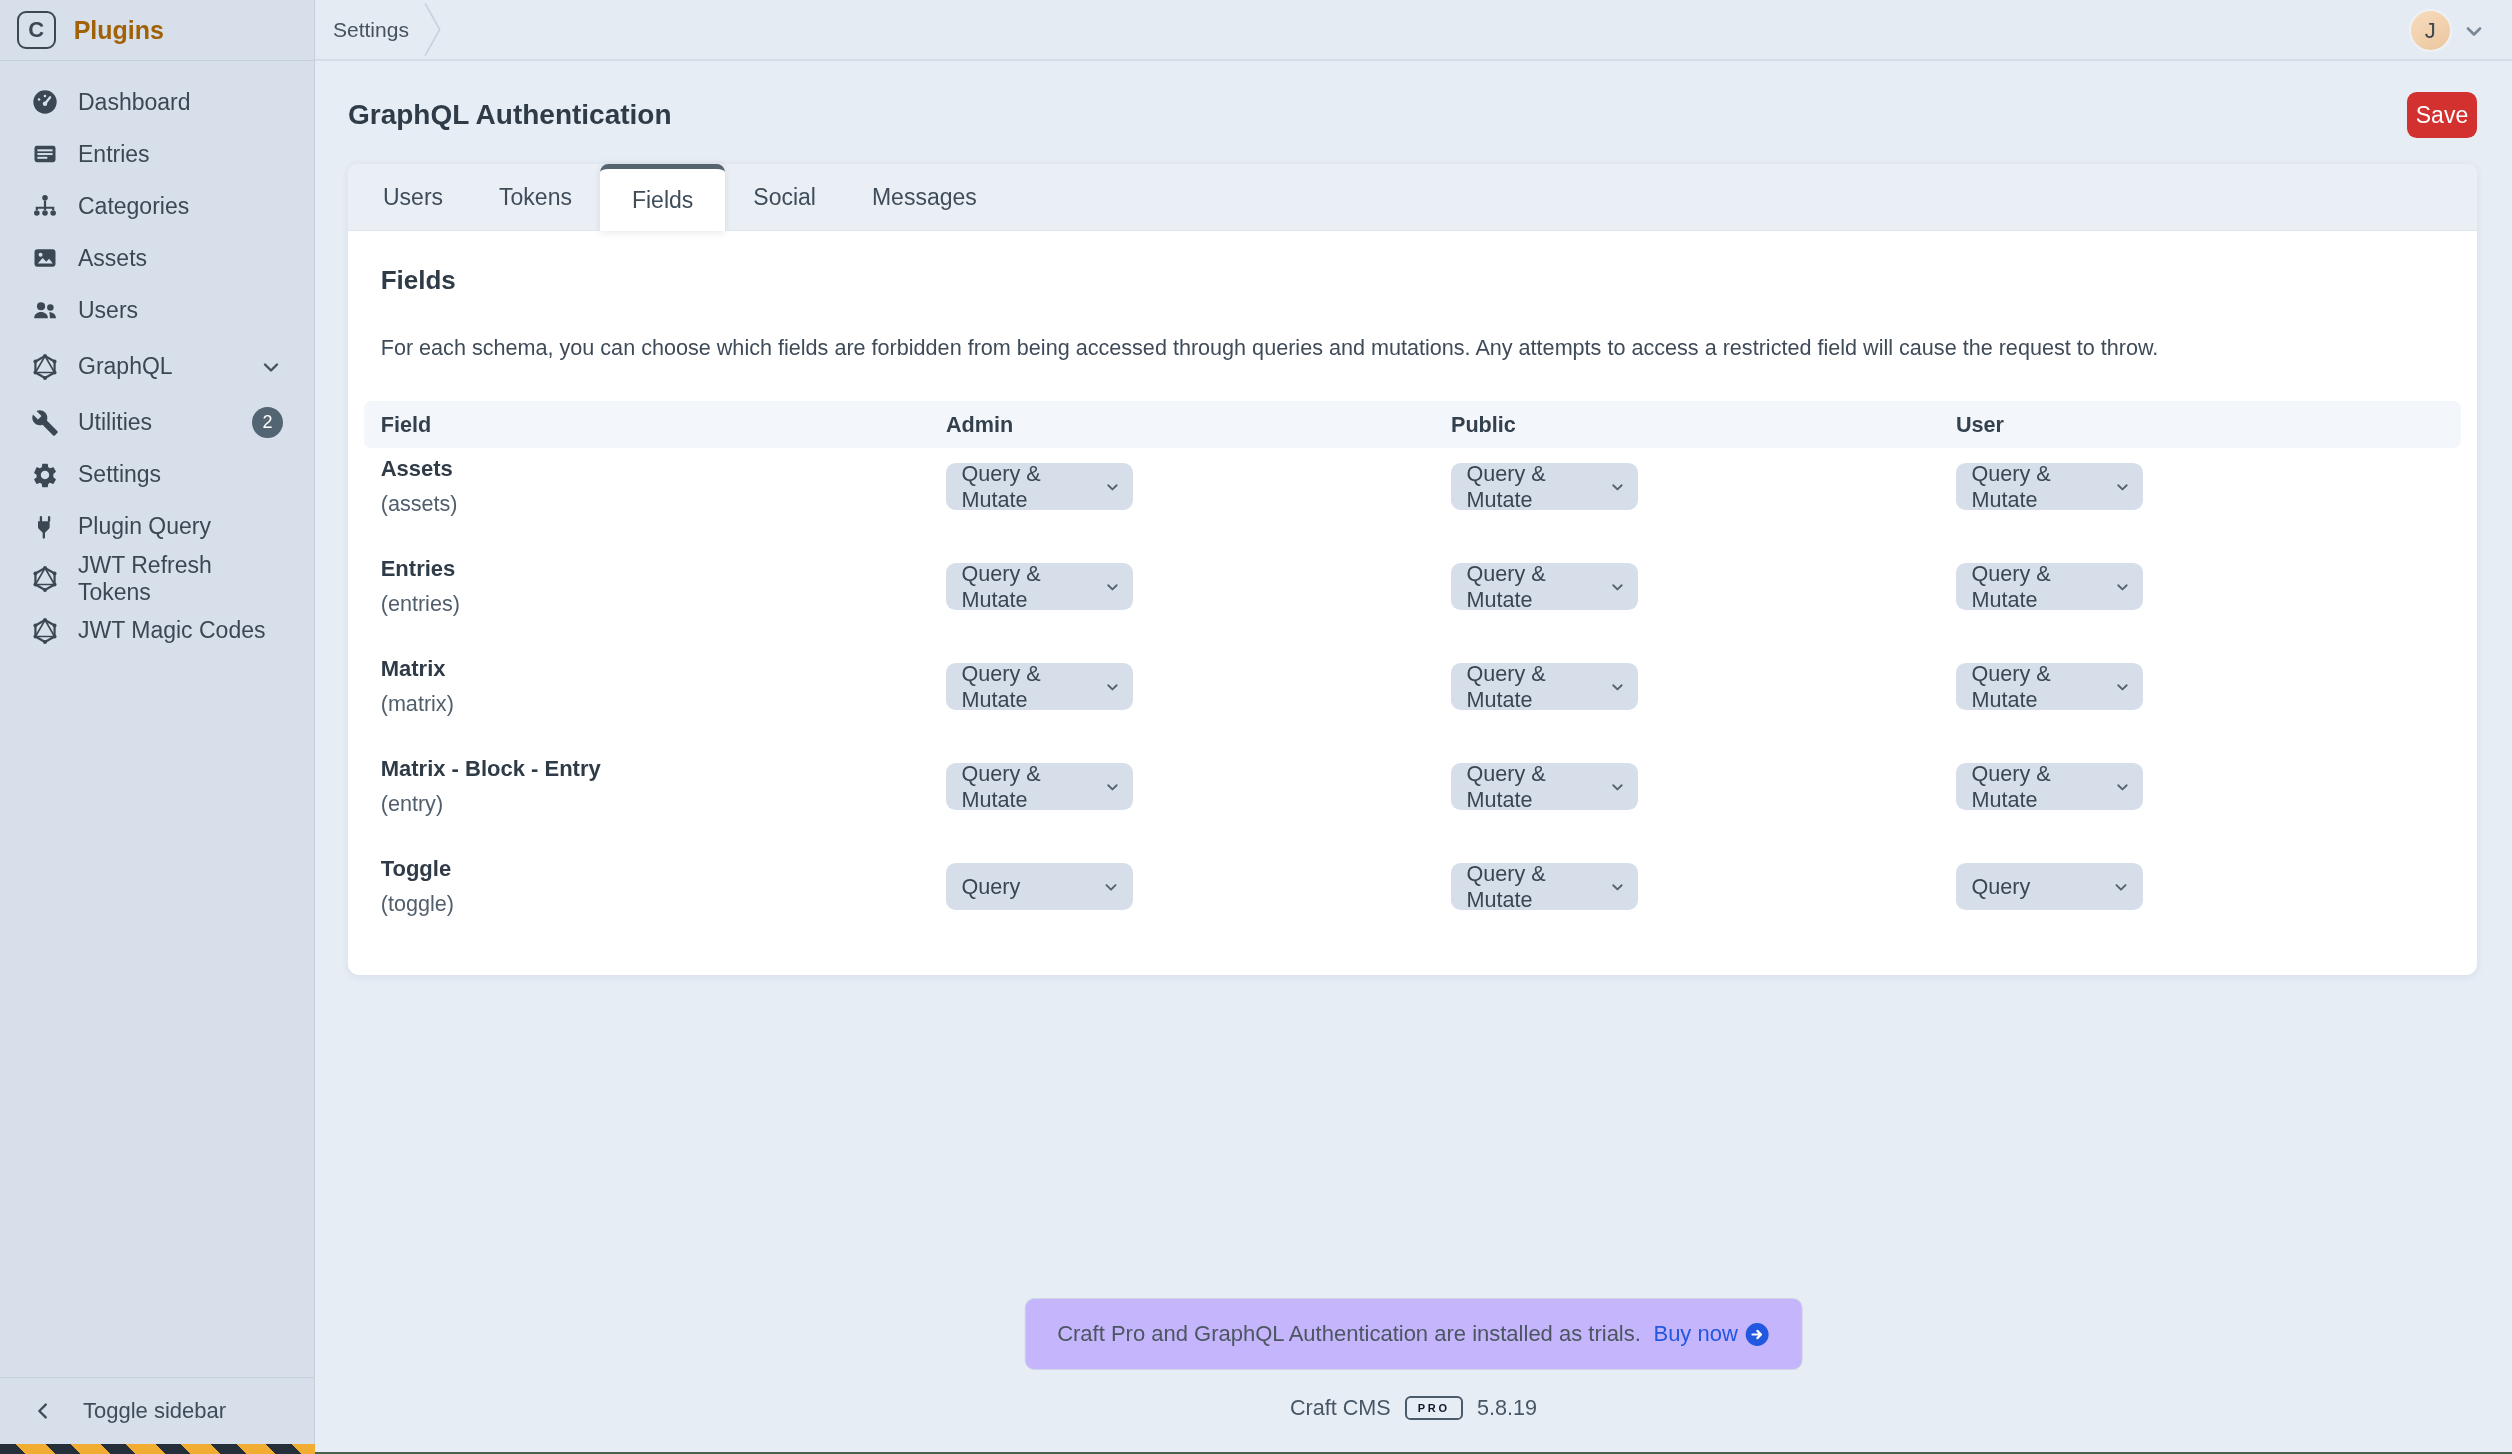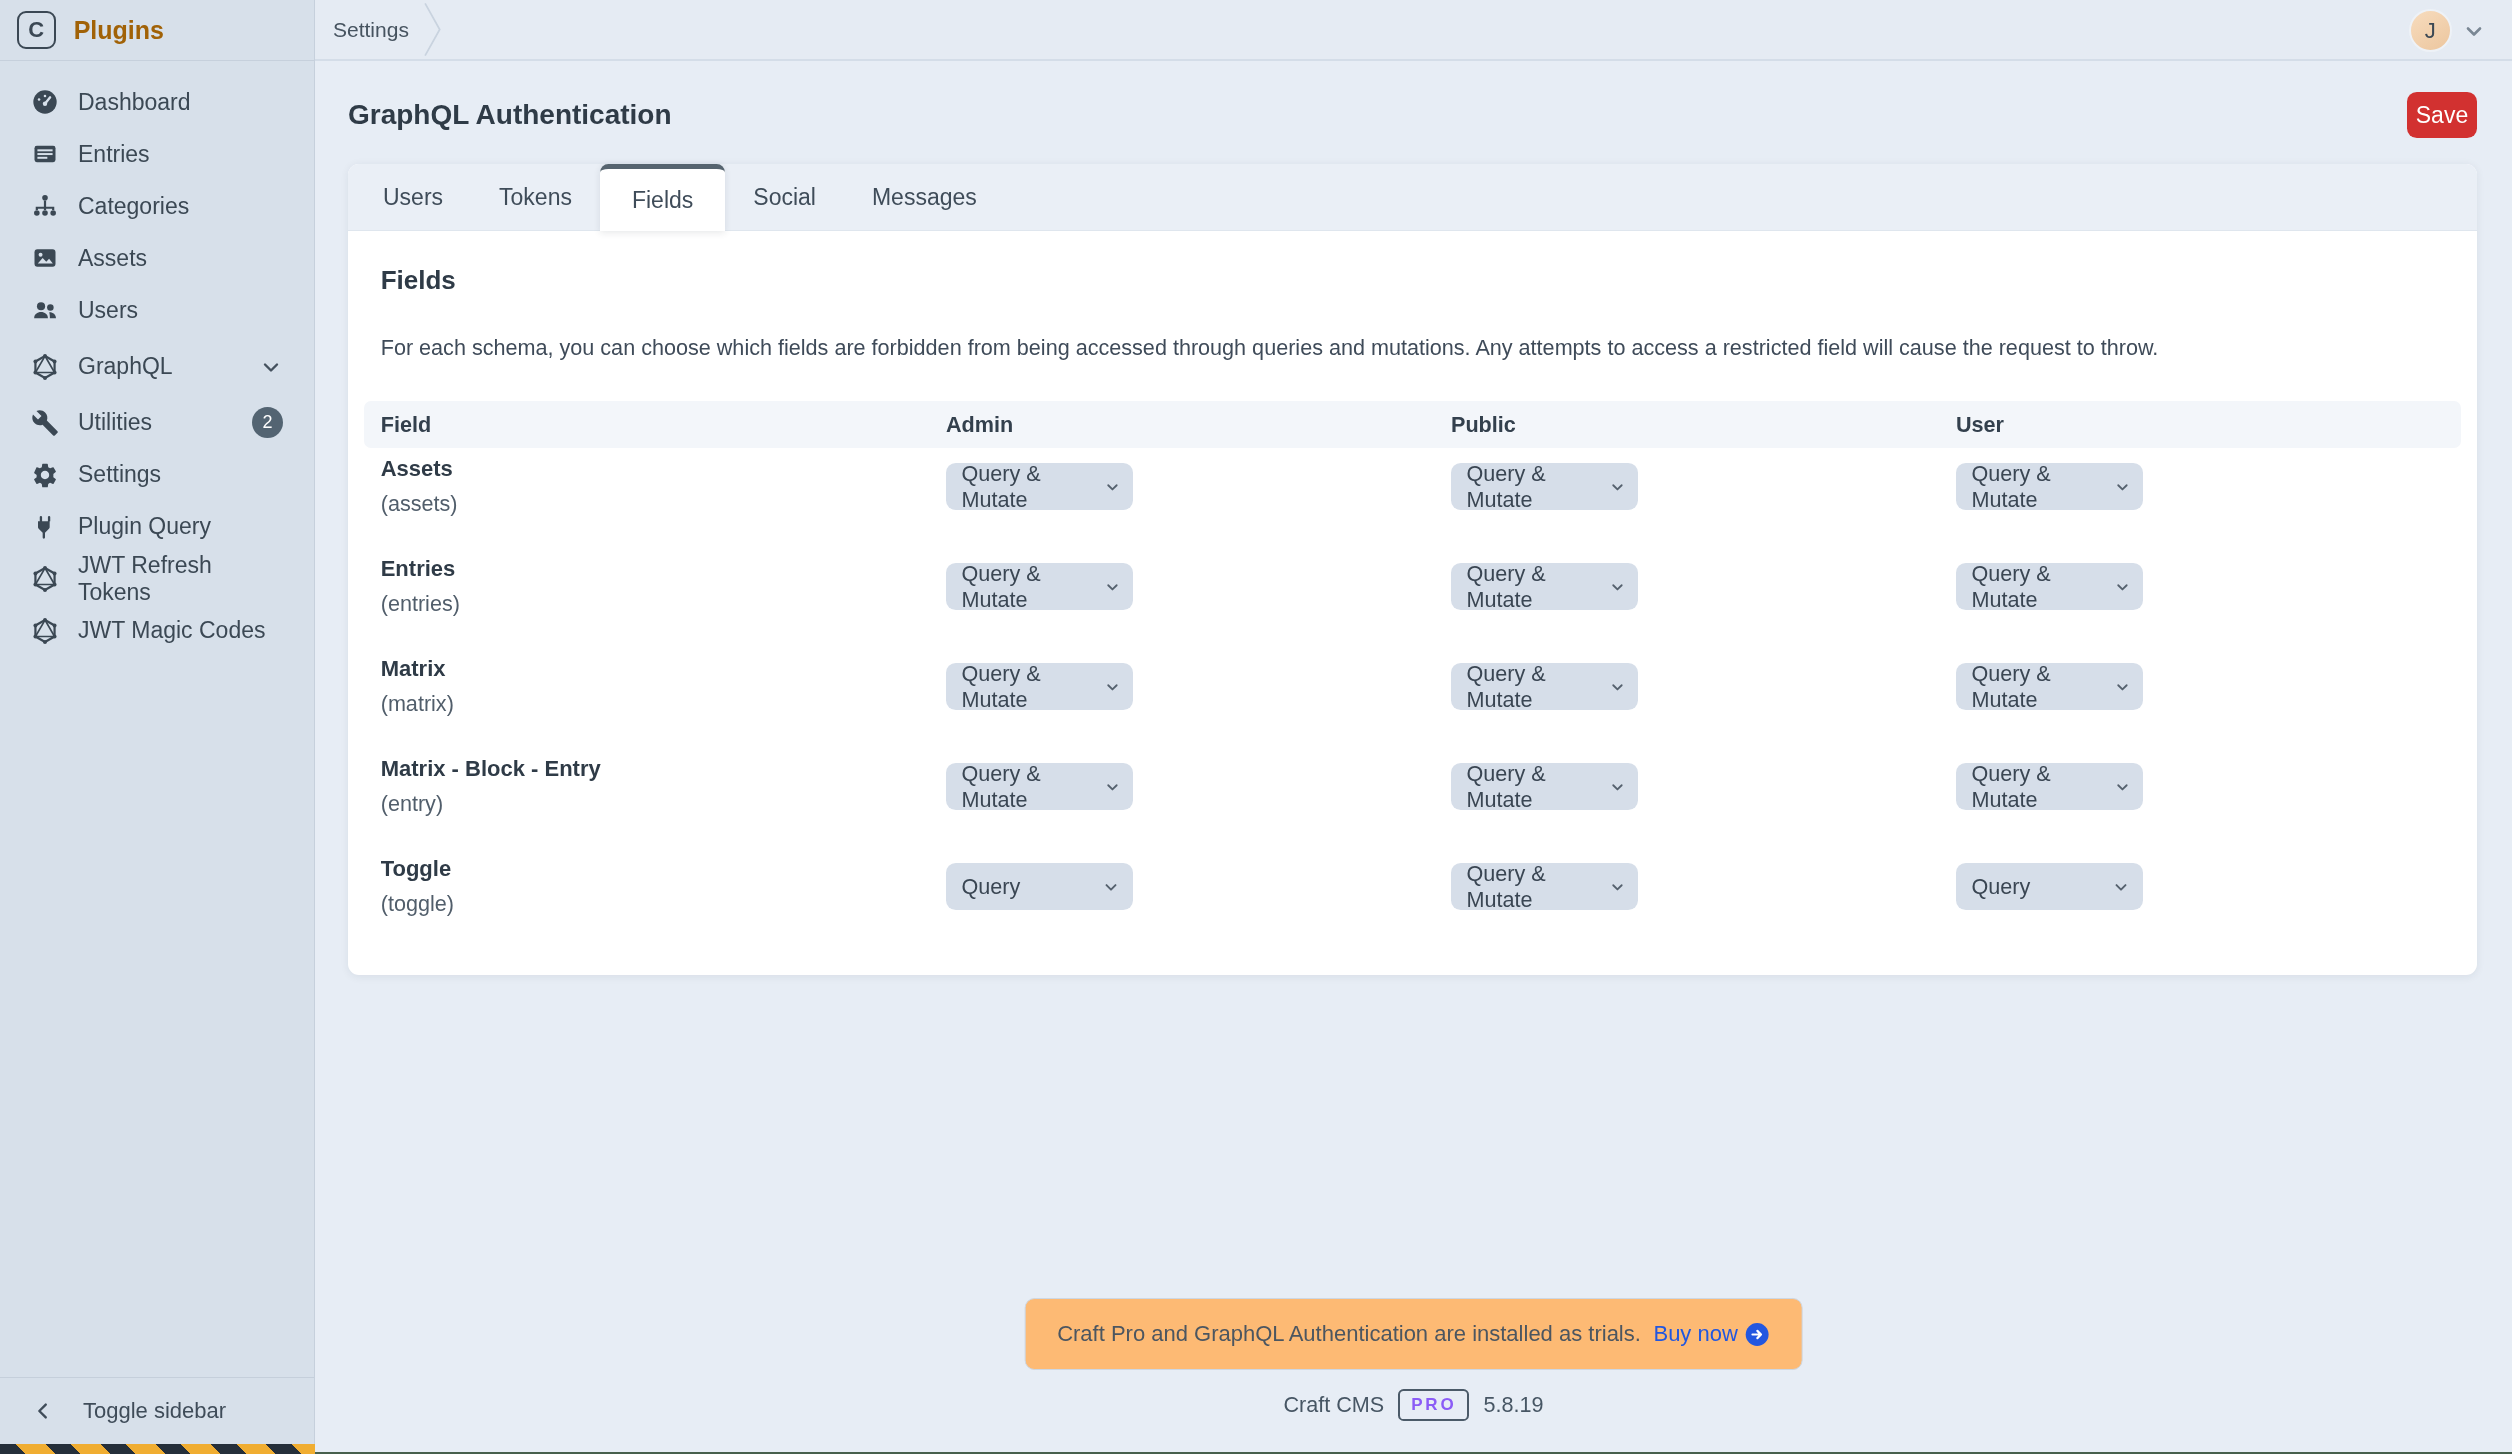--- a/index.html
+++ b/index.html
@@ -115,34 +115,34 @@
   .fname { font-size: 22px; font-weight: 700; color: #2f3b47; padding-left: 16.7px; }
   .fhandle { font-size: 21.6px; color: #515e6b; padding-left: 16.7px; margin-top: 9.8px; }
   .select {
     width: 187px; height: 47px; background: #d6dee9; border-radius: 9.8px;
     display: flex; align-items: center; justify-content: space-between;
     padding: 0 12.6px 0 15.4px; cursor: pointer; font-size: 21.6px; color: #3a4653;
   }
   
   .notice {
     position: absolute; bottom: 84px; left: 50%; transform: translateX(-50%);
-    height: 72px; padding: 16px 32px; background: #fdba74;
+    height: 72px; padding: 16px 32px; background: #c4b5fd;
     border: 1.4px solid #cdd7e3; border-radius: 9.8px;
     display: flex; align-items: center; gap: 8.4px; font-size: 22px; color: #4c5660;
     white-space: nowrap;
   }
   .notice .buy { color: #2257e0; margin-left: 4.2px; cursor: pointer; display: flex; align-items: center; gap: 7px; }
   .page-footer {
     position: absolute; bottom: 33px; left: 0; right: 0;
     display: flex; align-items: center; justify-content: center; gap: 14px;
     font-size: 21.6px; color: #475664;
   }
   .pro-badge {
     border: 2.1px solid #4b5a68; border-radius: 5.6px; padding: 4.2px 11px;
-    font-size: 17px; font-weight: 700; letter-spacing: 2.8px; color: #8b5cf6;
+    font-size: 11px; font-weight: 700; letter-spacing: 2.8px; color: #0f172a;
   }
   .footer-link { cursor: pointer; }
   svg { display: block; }
 </style>
 </head>
 <body>
 
 <aside class="sidebar">
   <div class="sidebar-header">
     <div class="logo-box">

